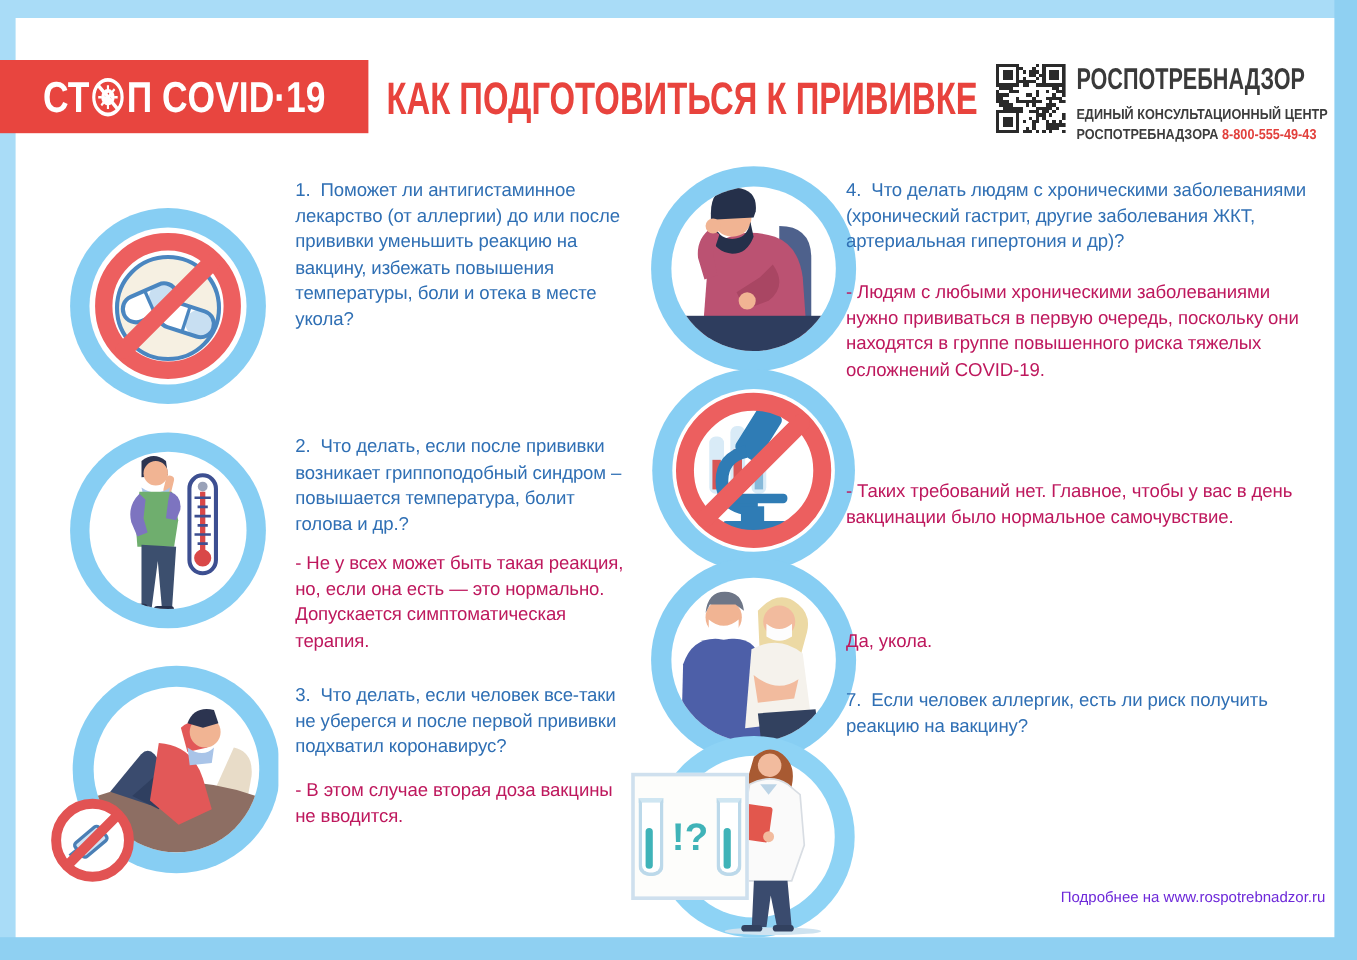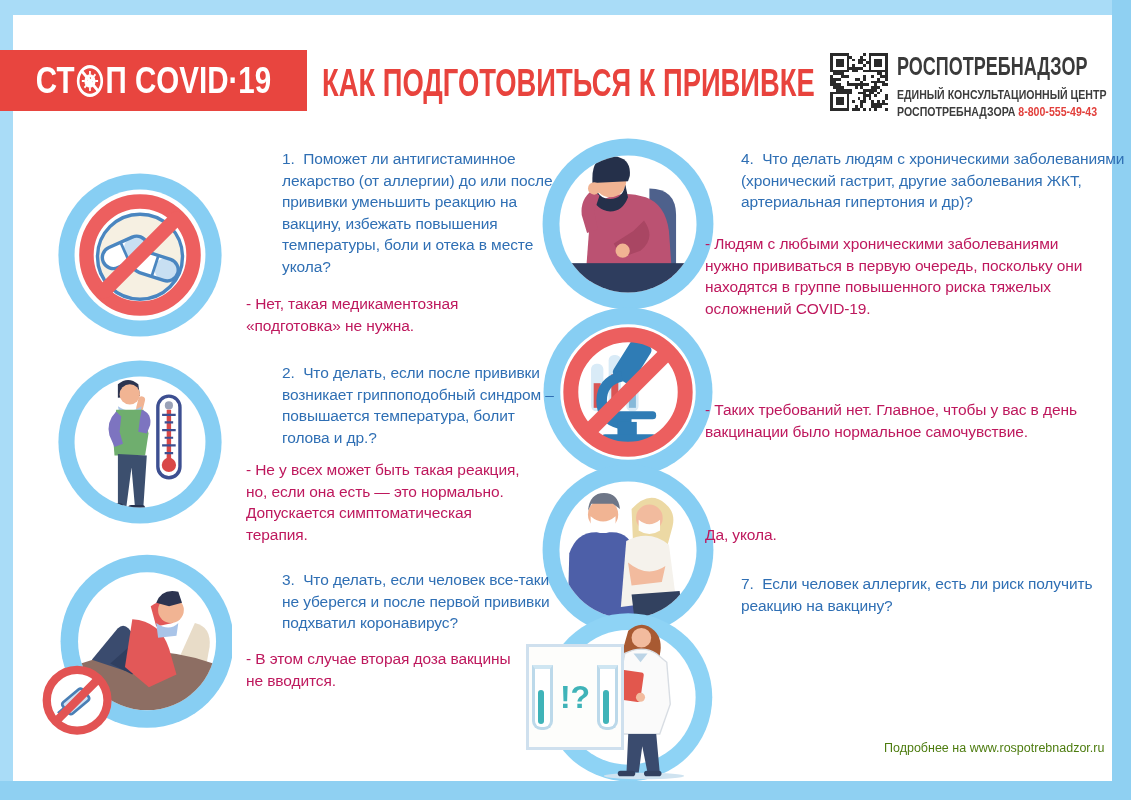--- a/index.html
+++ b/index.html
@@ -20,21 +20,21 @@
   .qr{position:absolute;left:830px;top:53px;width:58px;height:58px;z-index:2;}
   .agency{position:absolute;left:897px;top:52px;z-index:2;}
   .agency-name{font-size:25px;font-weight:bold;color:#3a3a3a;white-space:nowrap;
           transform:scaleX(0.72);transform-origin:left top;letter-spacing:0;}
   .agency-line{font-size:12px;color:#3c3c3c;white-space:nowrap;font-weight:bold;
           transform:scaleX(0.88);transform-origin:left top;margin-top:3px;}
   .agency-line:nth-of-type(2){margin-top:7px;}
   .phone{color:#e2403c;}
   
   .qa{position:absolute;font-size:15.5px;line-height:1.39;white-space:pre-wrap;z-index:2;letter-spacing:-0.1px;}
-  .q{color:#2f6fb4;margin-left:36px;}
+  .q{color:#2f6fb4;}
   .a{color:#be185d;}
   .colL{left:246px;width:278px;}
   .colR{left:705px;width:386px;}
   #q1{top:148px}#a1{top:293px}#q2{top:362px}#a2{top:459px}#q3{top:569px}#a3{top:648px}
   #q4{top:148px}#a4{top:233px}#q5{top:341px}#a5{top:399px}#q6{top:459px}#a6{top:524px}#q7{top:573px}#a7{top:629px}
   
   .ic{position:absolute;z-index:2;}
   #ic1{left:55px;top:170px;width:170px;height:170px;}
   #ic2{left:55px;top:357px;width:170px;height:170px;}
   #ic3{left:40px;top:553px;width:192px;height:184px;}
@@ -43,21 +43,21 @@
   #ic6{left:539px;top:461px;width:178px;height:178px;}
   #ic7{left:518px;top:608px;width:210px;height:175px;}
   
   .card{position:absolute;left:526px;top:644px;width:92px;height:100px;background:#fdfdfb;
         border:3px solid #cfe0ee;display:flex;align-items:center;justify-content:center;gap:7px;z-index:4;}
   .tube{width:15px;height:58px;border:3px solid #bcd9ea;border-top:4px solid #cfe6f2;
         border-radius:0 0 9px 9px;position:relative;background:#fff;}
   .tube::after{content:"";position:absolute;left:3px;bottom:3px;width:6px;height:34px;
         background:#3fb3b8;border-radius:3px;}
   .bang{color:#3fb3b8;font-size:32px;font-weight:bold;line-height:1;}
-  .footer-link{position:absolute;left:884px;top:741px;font-size:12.5px;color:#4d7c0f;z-index:2;}
+  .footer-link{position:absolute;left:884px;top:741px;font-size:12.5px;color:#6d28d9;z-index:2;}
 </style>
 </head>
 <body>
 
 <div class="poster">
 
   <div class="b-top"></div>
   <div class="b-left"></div>
   <div class="b-right"></div>
   <div class="b-bottom"></div>
@@ -400,21 +400,20 @@
     <rect x="72" y="93" width="10" height="3.2" rx="1.6" fill="#32415f"></rect>
   </svg>
 
   <div class="card">
     <div class="tube"></div>
     <span class="bang">!?</span>
     <div class="tube"></div>
   </div>
 
   <div id="q1" class="qa q colL">1.  Поможет ли антигистаминное лекарство (от аллергии) до или после прививки уменьшить реакцию на вакцину, избежать повышения температуры, боли и отека в месте укола?</div>
-  <div id="a1" class="qa a colL">- Нет, такая медикаментозная «подготовка» не нужна.</div>
   <div id="q2" class="qa q colL">2.  Что делать, если после прививки возникает гриппоподобный синдром – повышается температура, болит голова и др.?</div>
   <div id="a2" class="qa a colL">- Не у всех может быть такая реакция, но, если она есть — это нормально. Допускается симптоматическая терапия.</div>
   <div id="q3" class="qa q colL">3.  Что делать, если человек все-таки не уберегся и после первой прививки подхватил коронавирус?</div>
   <div id="a3" class="qa a colL">- В этом случае вторая доза вакцины не вводится.</div>
 
   <div id="q4" class="qa q colR">4.  Что делать людям с хроническими заболеваниями (хронический гастрит, другие заболевания ЖКТ, артериальная гипертония и др)?</div>
   <div id="a4" class="qa a colR">- Людям с любыми хроническими заболеваниями нужно прививаться в первую очередь, поскольку они находятся в группе повышенного риска тяжелых осложнений COVID-19.</div>
   <div id="a5" class="qa a colR">- Таких требований нет. Главное, чтобы у вас в день вакцинации было нормальное самочувствие.</div>
   <div id="a6" class="qa a colR">Да, укола.</div>
   <div id="q7" class="qa q colR">7.  Если человек аллергик, есть ли риск получить реакцию на вакцину?</div>

